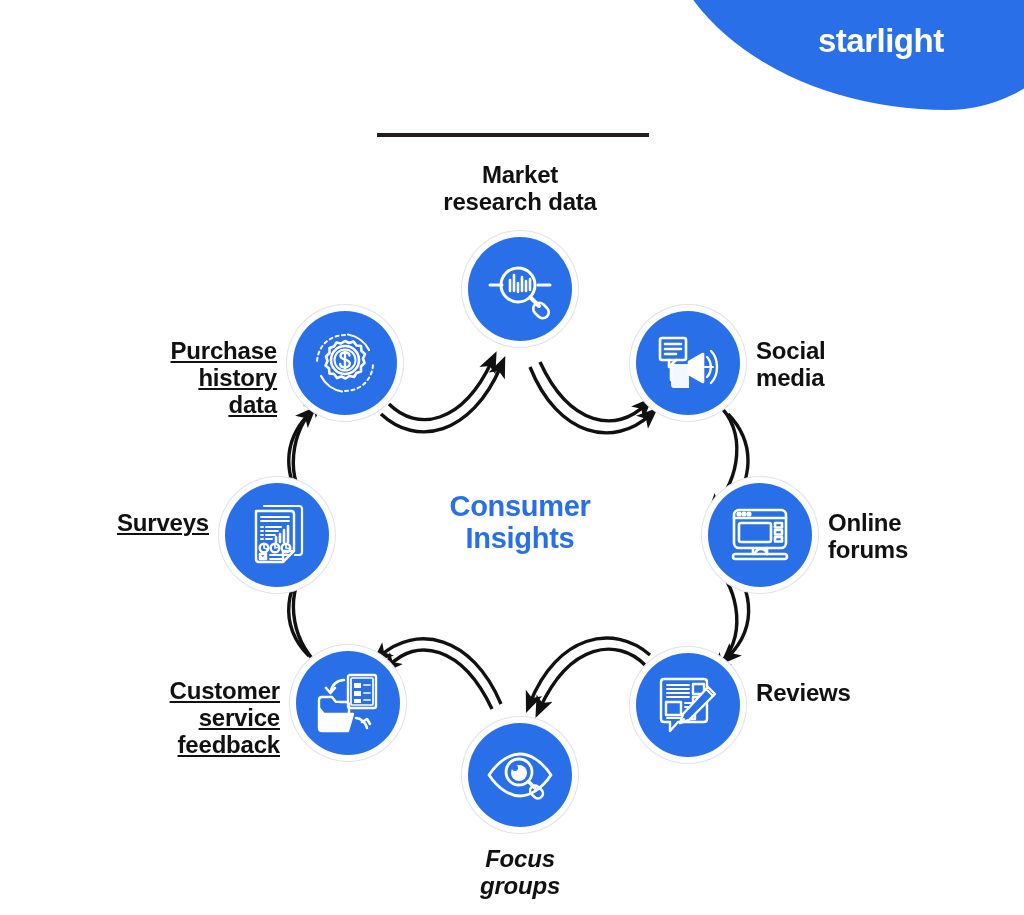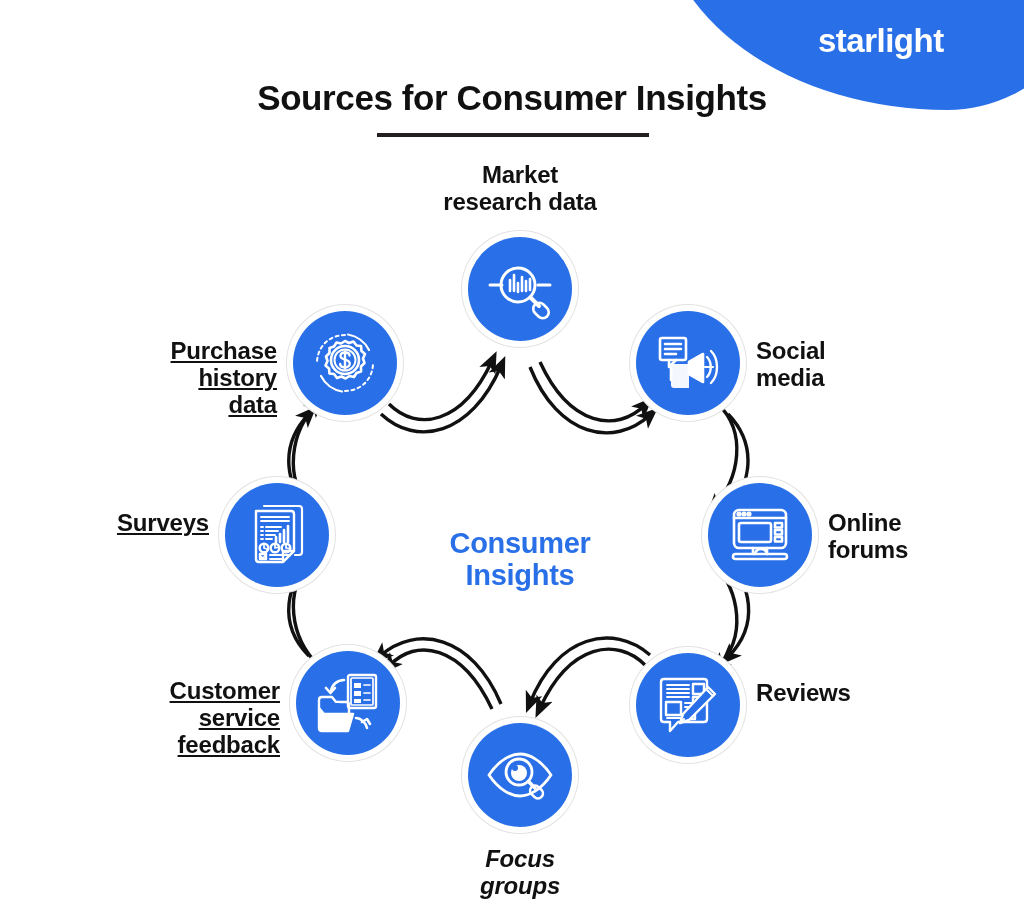--- a/index.html
+++ b/index.html
@@ -50,21 +50,20 @@
   .center-label{
     position:absolute;
     left:412px;top:490px;
     width:216px;
     text-align:center;
     color:#2970E8;
     font-size:29px;
     font-weight:700;
     line-height:1.12;
     letter-spacing:-0.3px;
-    margin-top:37px;
   }
 
   
   .node{position:absolute;width:0;height:0;}
   .node-circle{
     position:absolute;
     width:104px;height:104px;
     left:-52px;top:-52px;
     border-radius:50%;
     background:#2970E8;
@@ -90,21 +89,20 @@
   .arrows{position:absolute;left:0;top:0;width:1024px;height:915px;pointer-events:none;}
 </style>
 </head>
 <body>
 
 <div id="stage">
 
   <div class="brand-shape"></div>
   <div class="brand-text">starlight</div>
 
-  <div class="page-title">Sources for Consumer Insights</div>
   <div class="title-rule"></div>
 
   <svg class="arrows" viewBox="0 0 1024 915">
     <defs>
       <marker id="ah" markerWidth="7" markerHeight="7" refX="3.2" refY="3" orient="auto" markerUnits="strokeWidth">
         <path d="M0,0.4 L6.4,3 L0,5.6 L1.6,3 Z" fill="#111111"></path>
       </marker>
     </defs>
     <g fill="none" stroke="#111111" stroke-width="3.4" stroke-linecap="butt" marker-end="url(#ah)">
 

